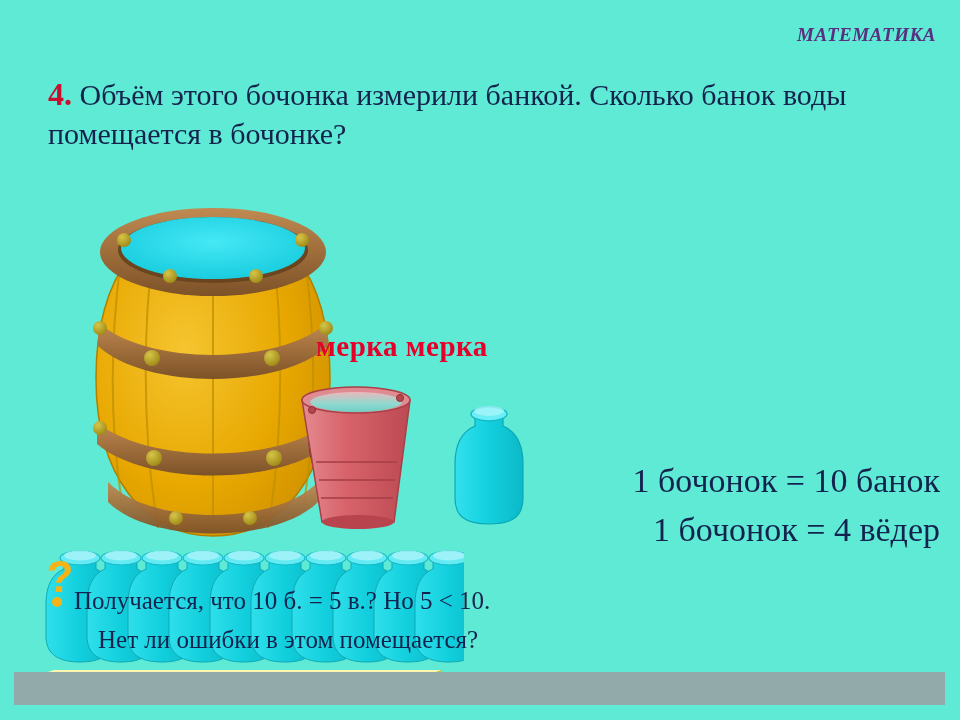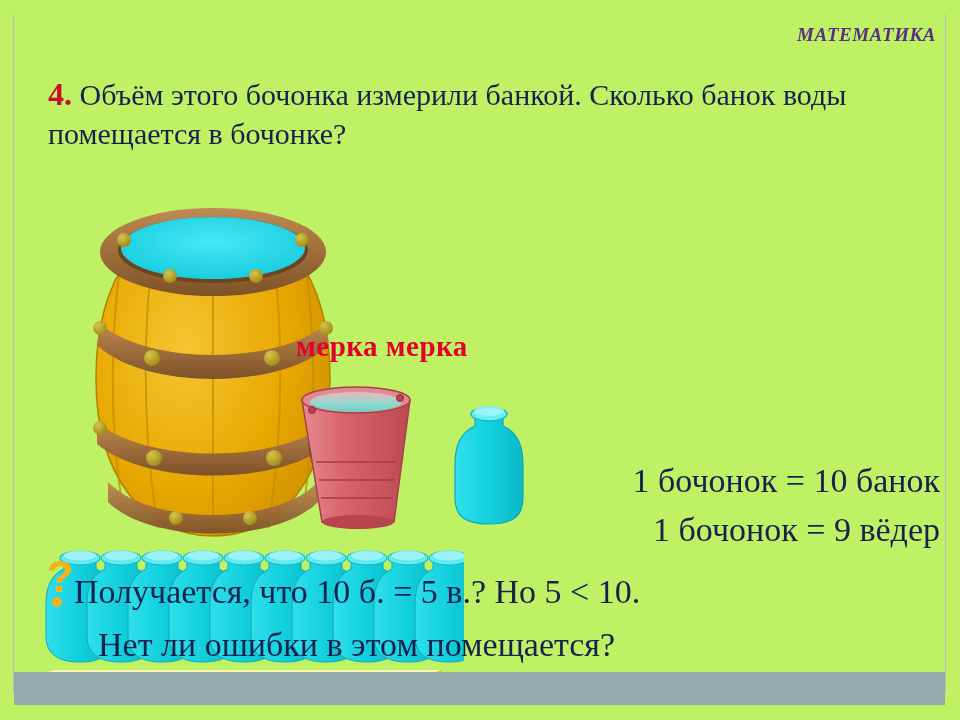--- a/index.html
+++ b/index.html
@@ -4,21 +4,21 @@
 <style>
   html, body {
     margin: 0;
     padding: 0;
     background: #ffffff;
   }
   #slide {
     position: relative;
     width: 960px;
     height: 720px;
-    background: #bef264;
+    background: #5eead4;
     overflow: hidden;
     font-family: "Liberation Serif", "DejaVu Serif", serif;
   }
 
   
   #frame-left {
     position: absolute;
     left: 13px; top: 14px;
     width: 1px; height: 678px;
     background: #b9bdc4;
@@ -64,21 +64,21 @@
     position: absolute;
     left: 84px;
     top: 196px;
     width: 258px;
     height: 352px;
   }
 
   
   #measure-label {
     position: absolute;
-    left: 296px;
+    left: 316px;
     top: 330px;
     font-size: 29px;
     font-weight: 600;
     color: #e4002b;
     white-space: nowrap;
     letter-spacing: 0.5px;
   }
 
   
   #bucket {
@@ -146,24 +146,24 @@
     top: 552px;
     width: 40px;
     height: 58px;
     z-index: 6;
   }
 
   
   #bottom-text {
     position: absolute;
     left: 74px;
-    top: 566px;
+    top: 582px;
     width: 620px;
     color: #14234d;
-    font-size: 34px;
+    font-size: 25px;
     line-height: 1.55;
     z-index: 7;
   }
   #bottom-line-2 { padding-left: 24px; }
 </style>
 </head>
 <body>
 
 <div id="slide">
 
@@ -281,21 +281,21 @@
         <stop offset="100%" stop-color="#0cb9c8"></stop>
       </linearGradient>
     </defs>
     <path d="M26 14 L54 14 L54 26 C68 32 74 44 74 64 L74 98 C74 116 64 124 40 124 C16 124 6 116 6 98 L6 64 C6 44 12 32 26 26 Z" fill="url(#jarGrad)" stroke="#0aa9b8" stroke-width="1.2"></path>
     <ellipse cx="40" cy="14" rx="18" ry="7" fill="#6beef6" stroke="#14b9c6" stroke-width="1.4"></ellipse>
     <ellipse cx="40" cy="11" rx="15" ry="5" fill="#a8f5fa" opacity="0.8"></ellipse>
   </svg>
 
   <div id="equations">
     <div class="equation-row">1 бочонок =  10 банок</div>
-    <div class="equation-row">1 бочонок =  9 вёдер</div>
+    <div class="equation-row">1 бочонок =  4 вёдер</div>
   </div>
 
   <svg id="jars-banner" viewBox="0 0 420 122" xmlns="http://www.w3.org/2000/svg">
     <defs>
       <linearGradient id="rowJarGrad" x1="0" y1="0" x2="1" y2="0">
         <stop offset="0%" stop-color="#2fdfeb"></stop>
         <stop offset="50%" stop-color="#12cfdd"></stop>
         <stop offset="100%" stop-color="#0ab8c6"></stop>
       </linearGradient>
       <g id="rowJar">

